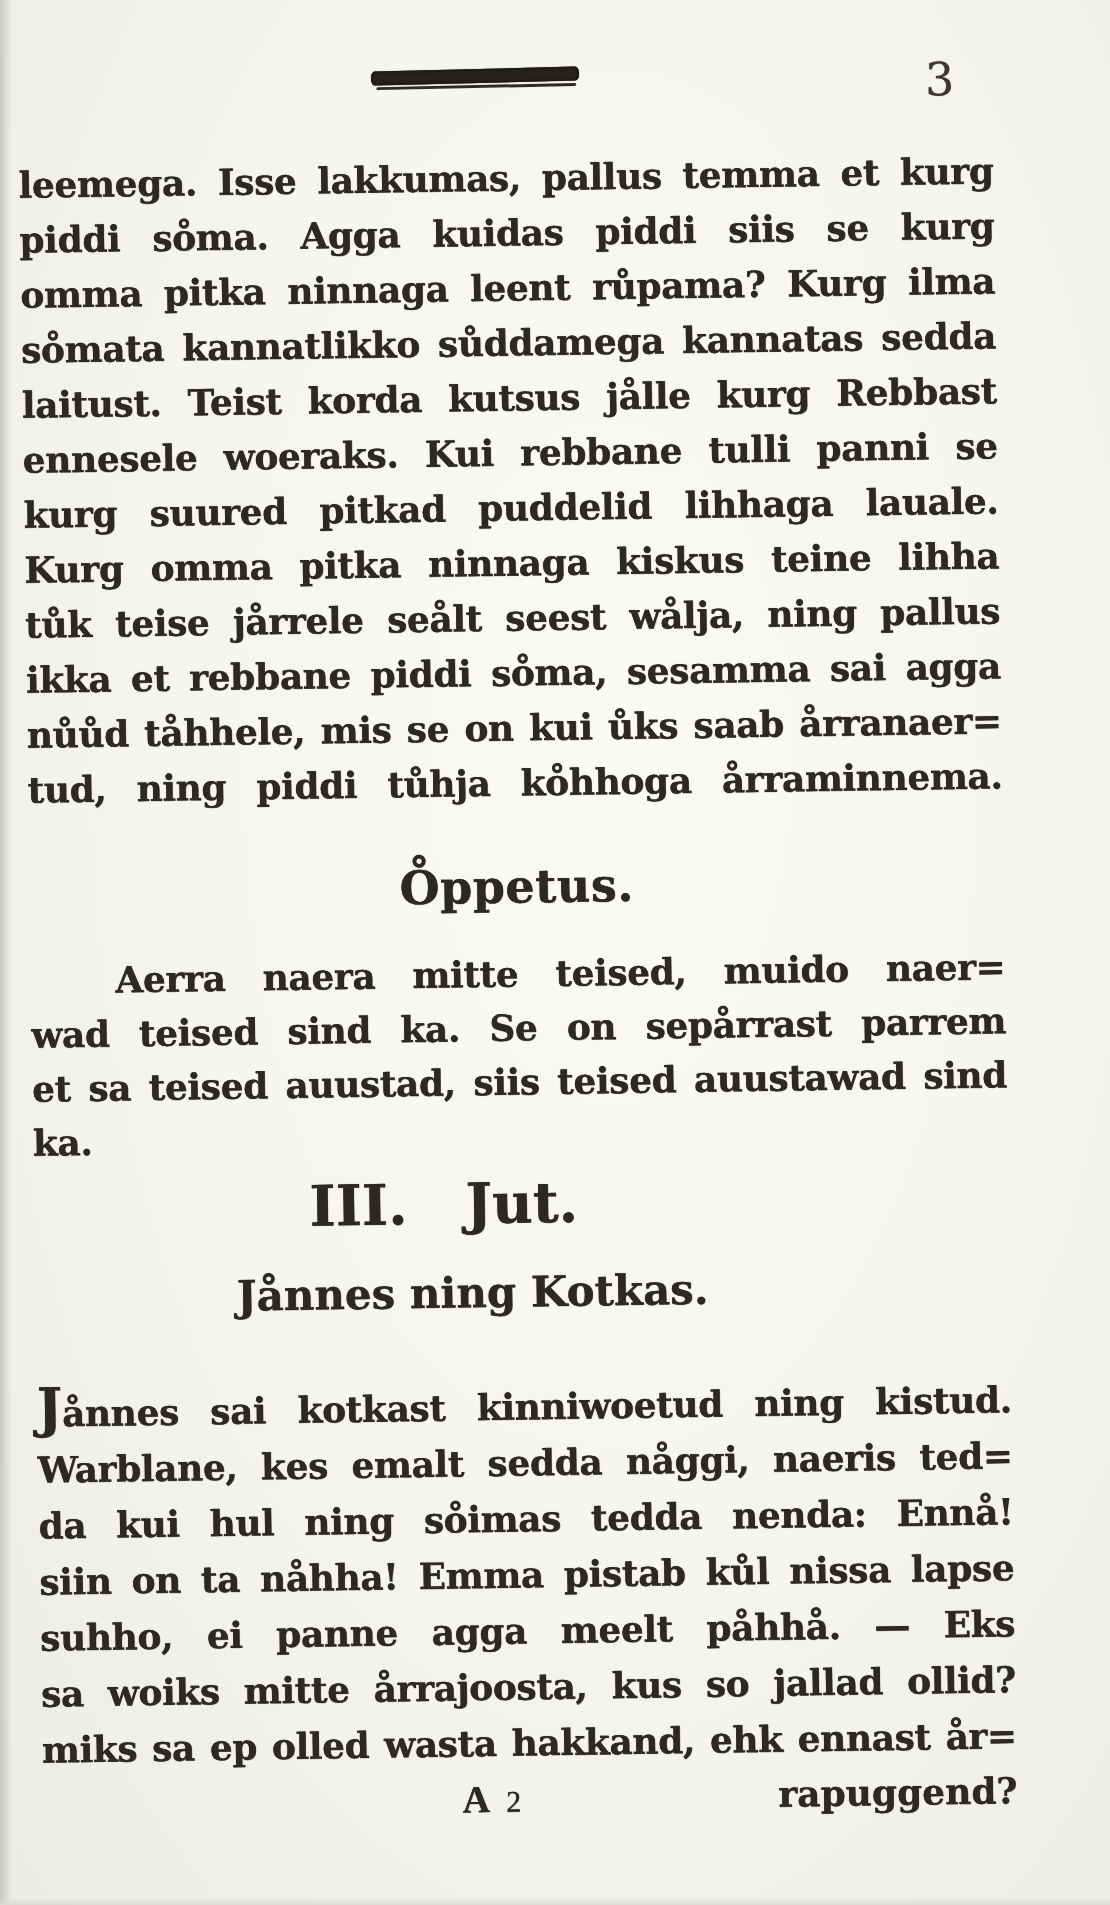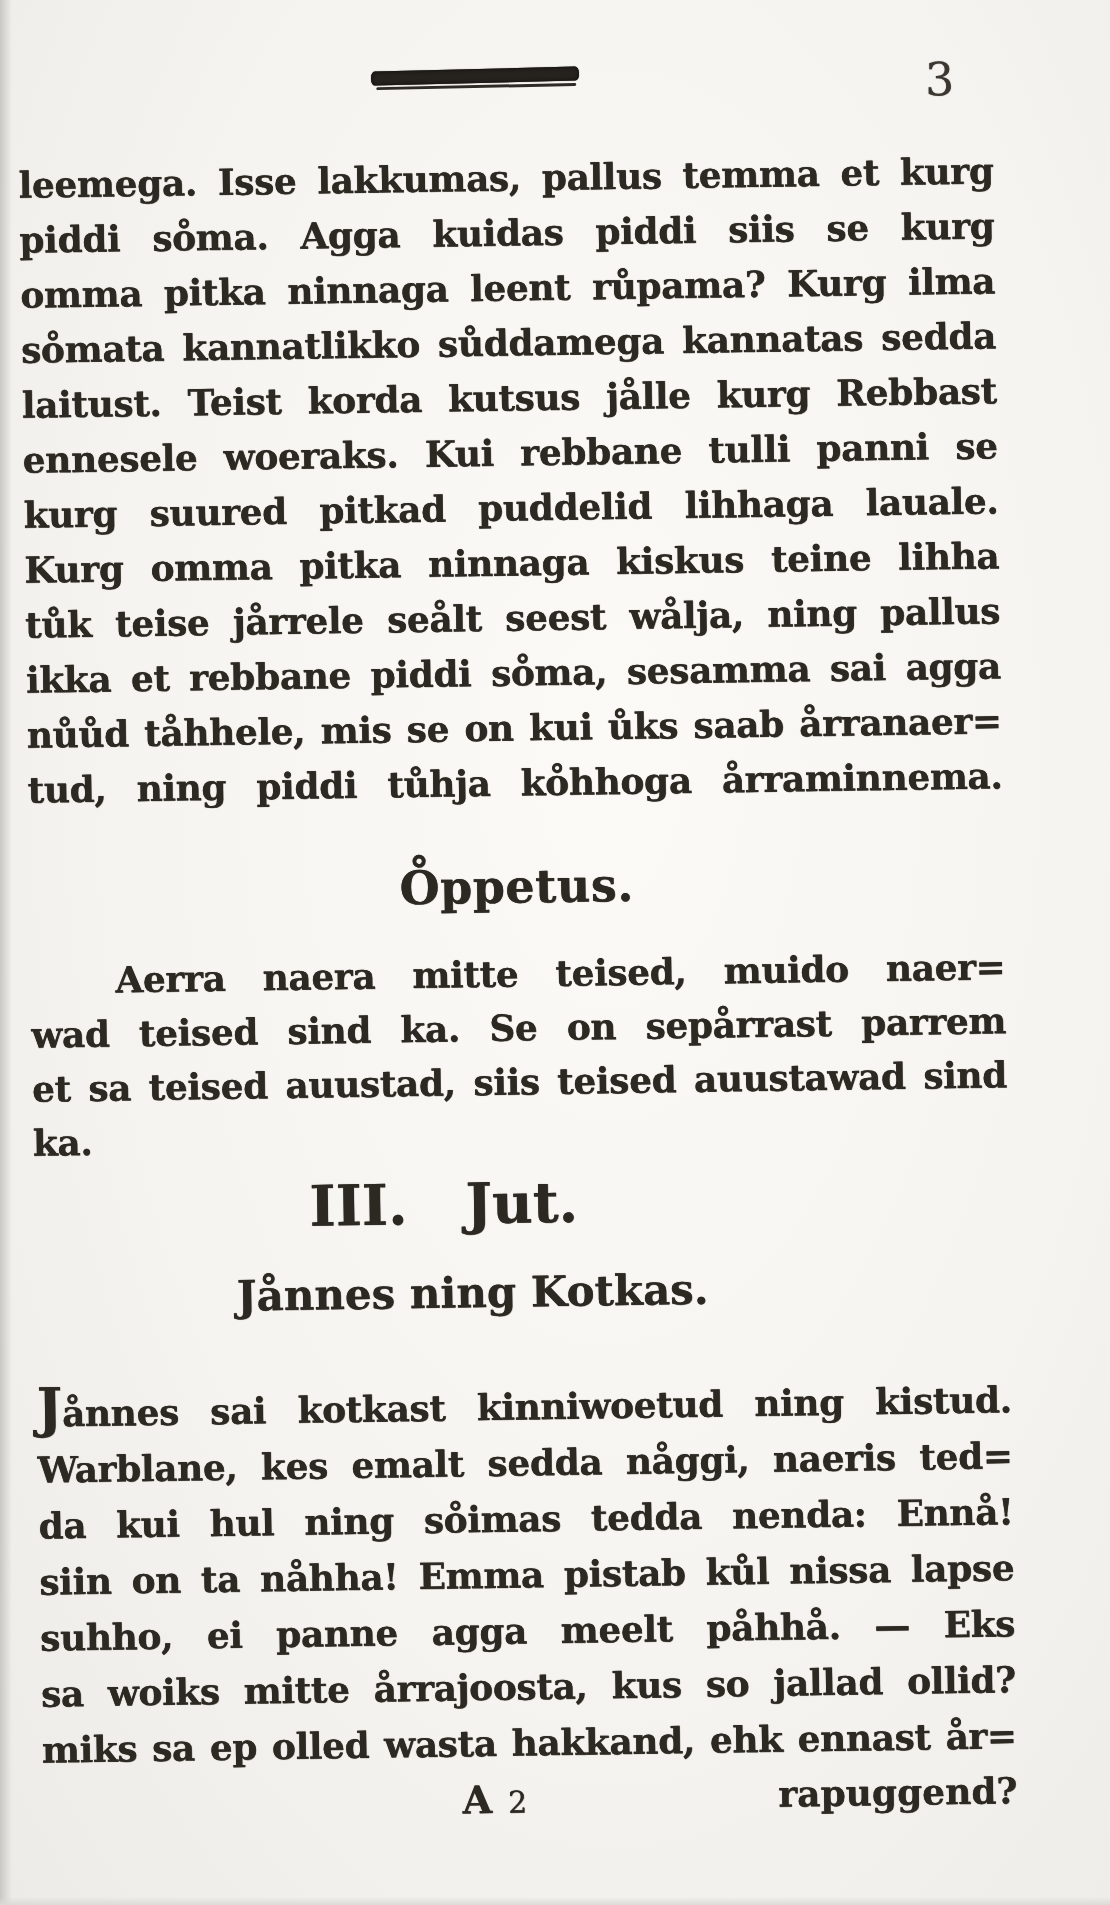--- a/index.html
+++ b/index.html
@@ -77,21 +77,21 @@
     position: absolute; top: 1164px; left: 0; width: 880px;
     display: flex; justify-content: center; gap: 58px;
     font-size: 56px; font-weight: 700; line-height: 76px;
   }
   .story-title {
     position: absolute; top: 1264px; left: 0; width: 935px;
     text-align: center; font-size: 42px; font-weight: 700; line-height: 56px;
   }
   .footer-signature {
     position: absolute; top: 1776px; left: 450px;
-    font-size: 38px; font-weight: 700;
+    font-size: 38px; font-weight: 700; font-family: Liberation Serif, serif;
   }
   .footer-signature .sig-num { font-size: 30px; font-weight: 400; margin-left: 16px; }
   .footer-catchword {
     position: absolute; top: 1776px; left: 30px; width: 975px;
     text-align: right; font-size: 36px; font-weight: 700;
   }
 </style>
 </head>
 <body>
 

